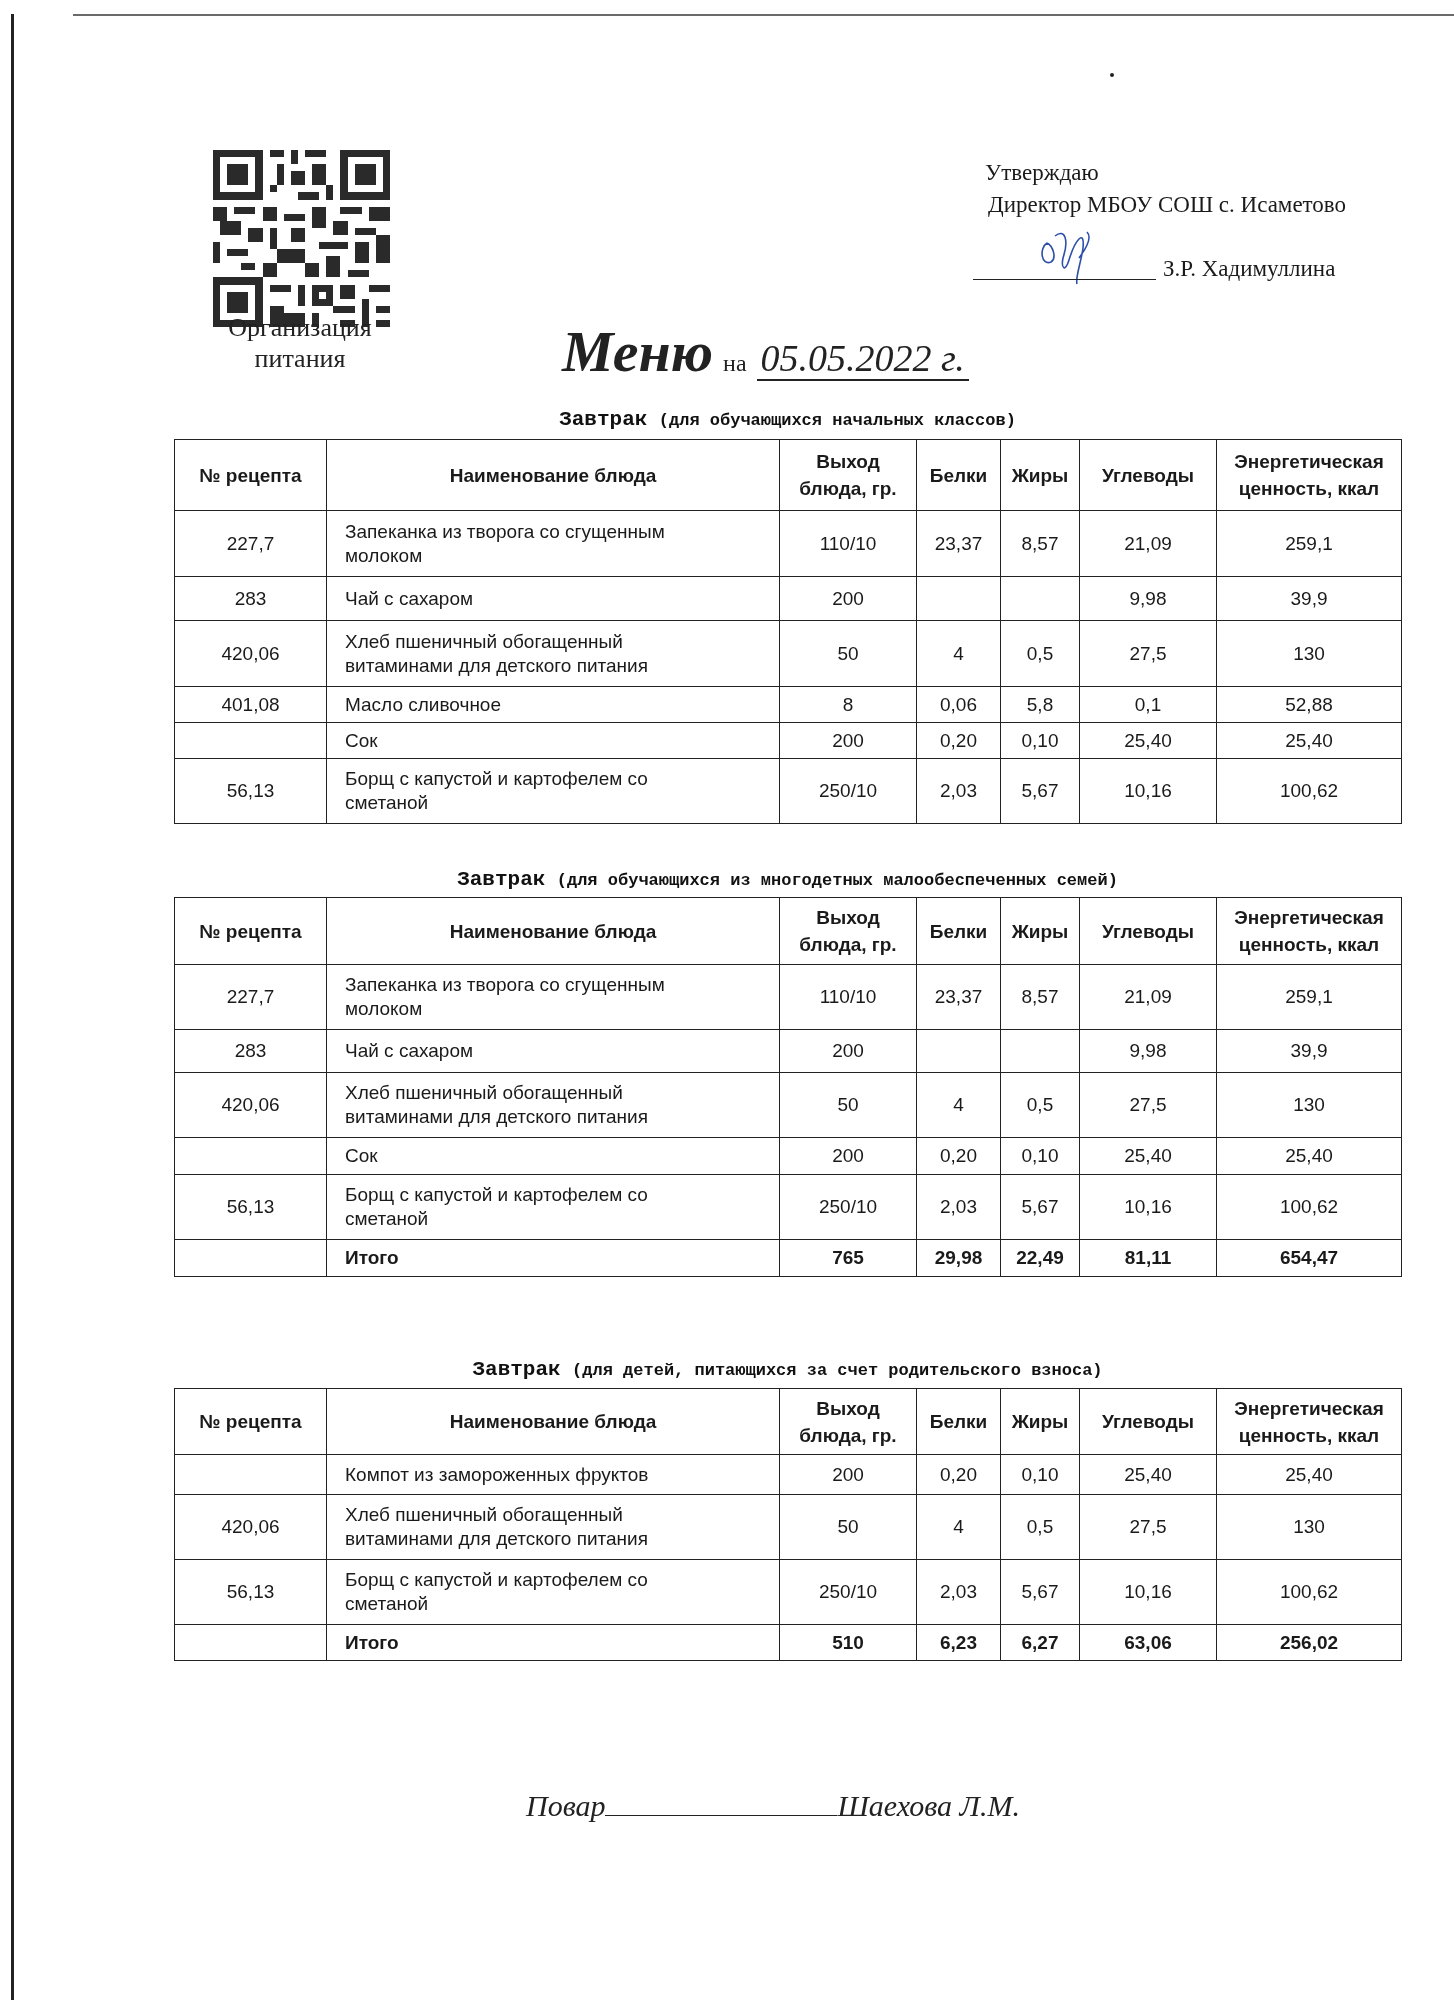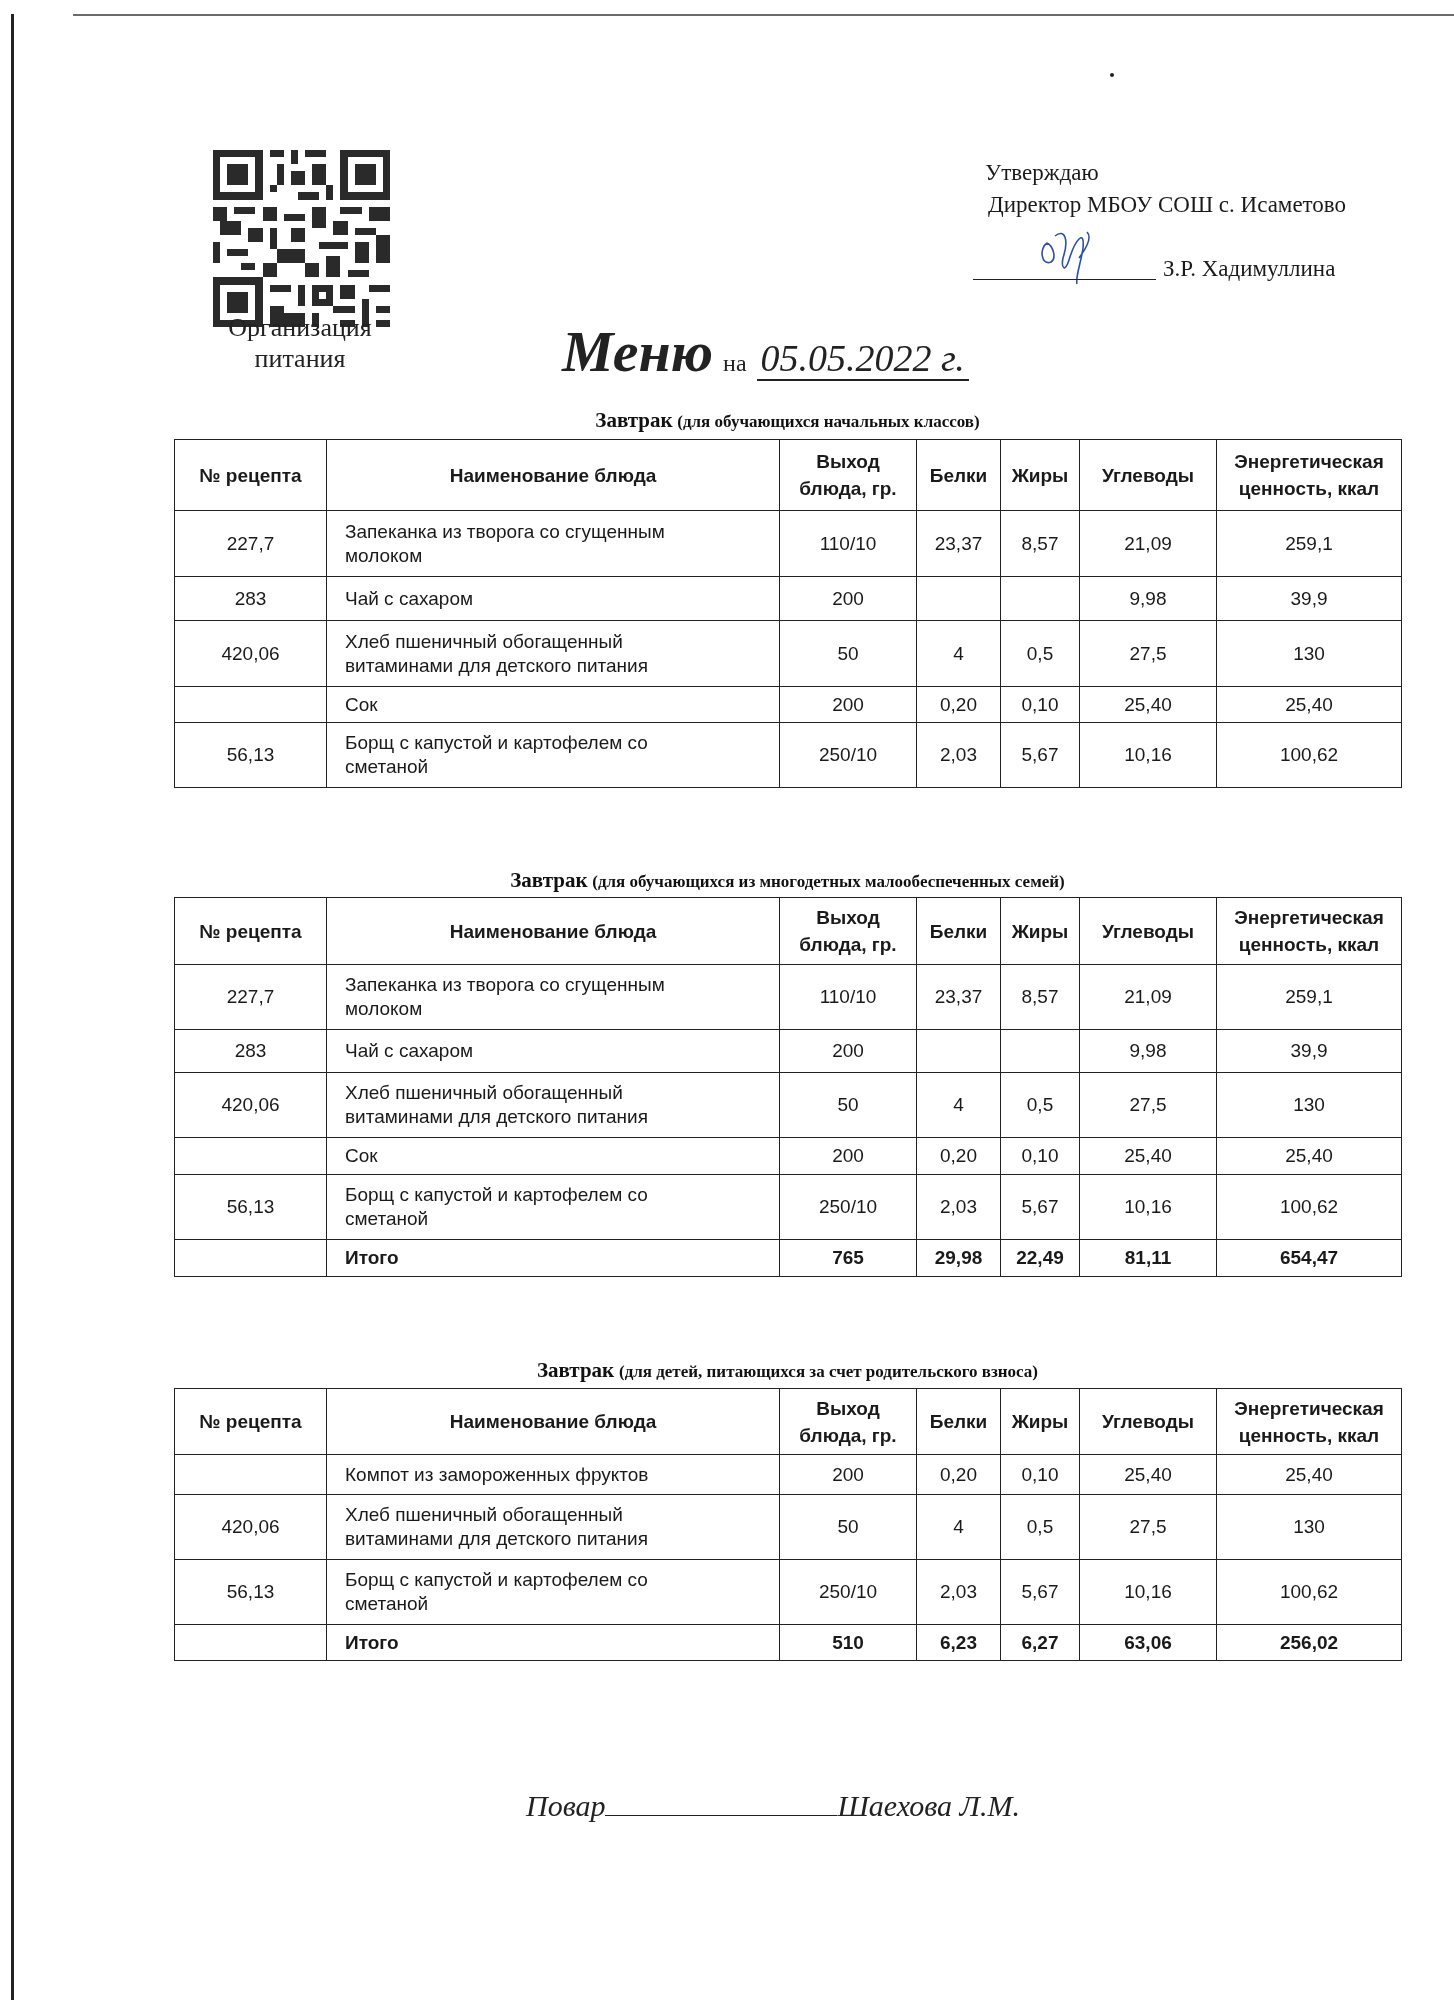--- a/index.html
+++ b/index.html
@@ -17,21 +17,21 @@
   .approve .l2 { position:absolute; left:3px; top:32px; white-space:nowrap; }
   .approve .sigline { position:absolute; left:-12px; top:119px; width:183px; height:1px; background:#222; }
   .approve .l3 { position:absolute; left:178px; top:96px; white-space:nowrap;text-align:right; }
   .approve .signature { position:absolute; left:50px; top:58px; width:80px; height:70px; }
 
   .title { position:absolute; left:562px; top:318px; white-space:nowrap; font-family:"Liberation Serif", serif; color:#222; }
   .title .big { font-size:58px; font-weight:bold; font-style:italic; }
   .title .na { font-size:24px; margin:0 6px 0 6px; }
   .title .date { font-size:38px; font-style:italic; border-bottom:2px solid #222; padding:0 4px; }
 
-  .caption { position:absolute; font-family:Liberation Serif, serif; font-size:19px; white-space:nowrap; color:#111; text-align:center; }
+  .caption { position:absolute; font-family:Liberation Mono, monospace; font-size:19px; white-space:nowrap; color:#111; text-align:center; }
   .caption .main { font-weight:bold; font-size:21px; }
   .caption .sub { font-weight:bold; font-size:17px; }
 
   table.menu { position:absolute; left:174px; border-collapse:collapse; font-family:"Liberation Sans", sans-serif; font-size:19px; color:#1a1a1a; table-layout:fixed; width:1227px; }
   table.menu td, table.menu th { border:1.5px solid #222; padding:0 4px; text-align:center; vertical-align:middle; line-height:24px; }
   table.menu th { font-weight:bold; font-size:19px; line-height:27px; }
   table.menu td.name { text-align:left; padding-left:18px; }
   table.menu tr.total td { font-weight:bold; }
   col.c1 { width:152px; } col.c2 { width:453px; } col.c3 { width:137px; } col.c4 { width:84px; }
   col.c5 { width:79px; } col.c6 { width:137px; } col.c7 { width:185px; }
@@ -184,20 +184,29 @@
           <div>Хлеб пшеничный обогащенный</div>
           <div>витаминами для детского питания</div>
         </td>
     <td>50</td>
     <td>4</td>
     <td>0,5</td>
     <td>27,5</td>
     <td>130</td>
   </tr>
   <tr style="height:36px;">
+    <td>401,08</td>
+    <td class="name">Масло сливочное</td>
+    <td>8</td>
+    <td>0,06</td>
+    <td>5,8</td>
+    <td>0,1</td>
+    <td>52,88</td>
+  </tr>
+  <tr style="height:36px;">
     <td></td>
     <td class="name">Сок</td>
     <td>200</td>
     <td>0,20</td>
     <td>0,10</td>
     <td>25,40</td>
     <td>25,40</td>
   </tr>
   <tr style="height:65px;">
     <td>56,13</td>

